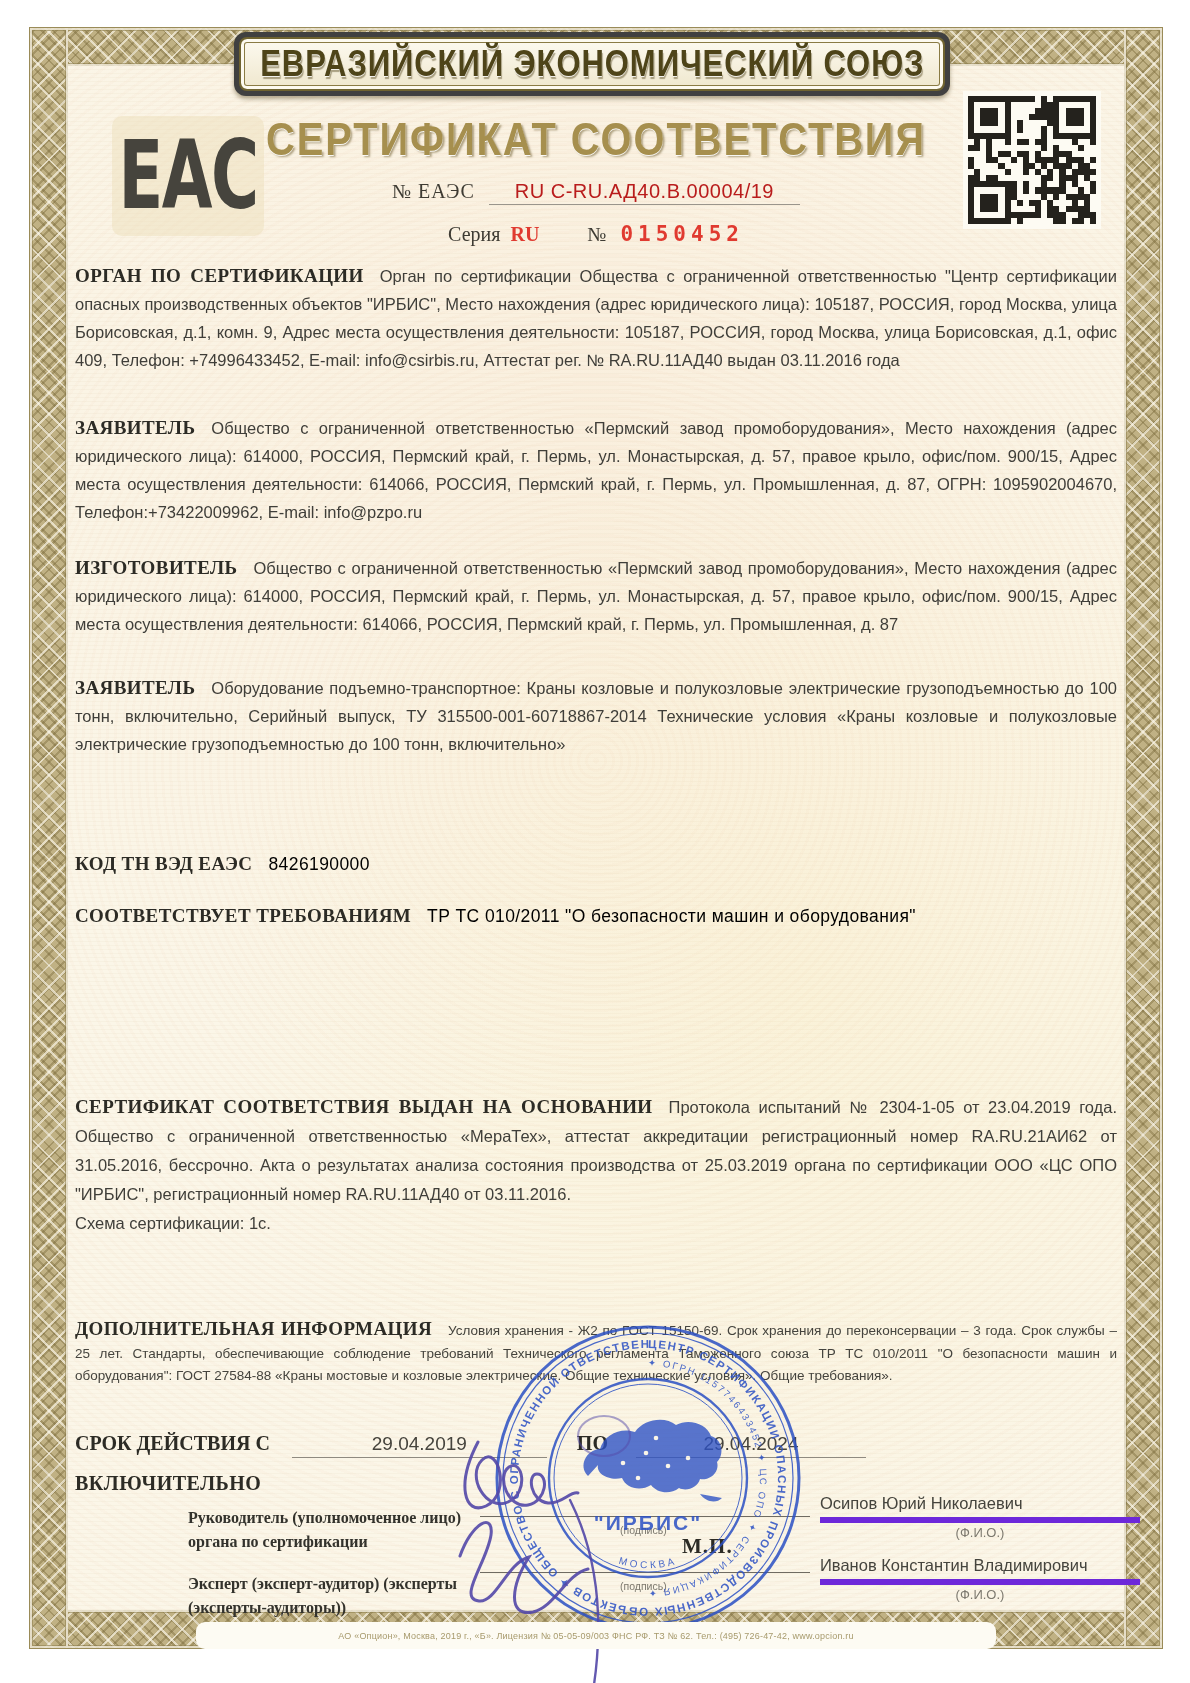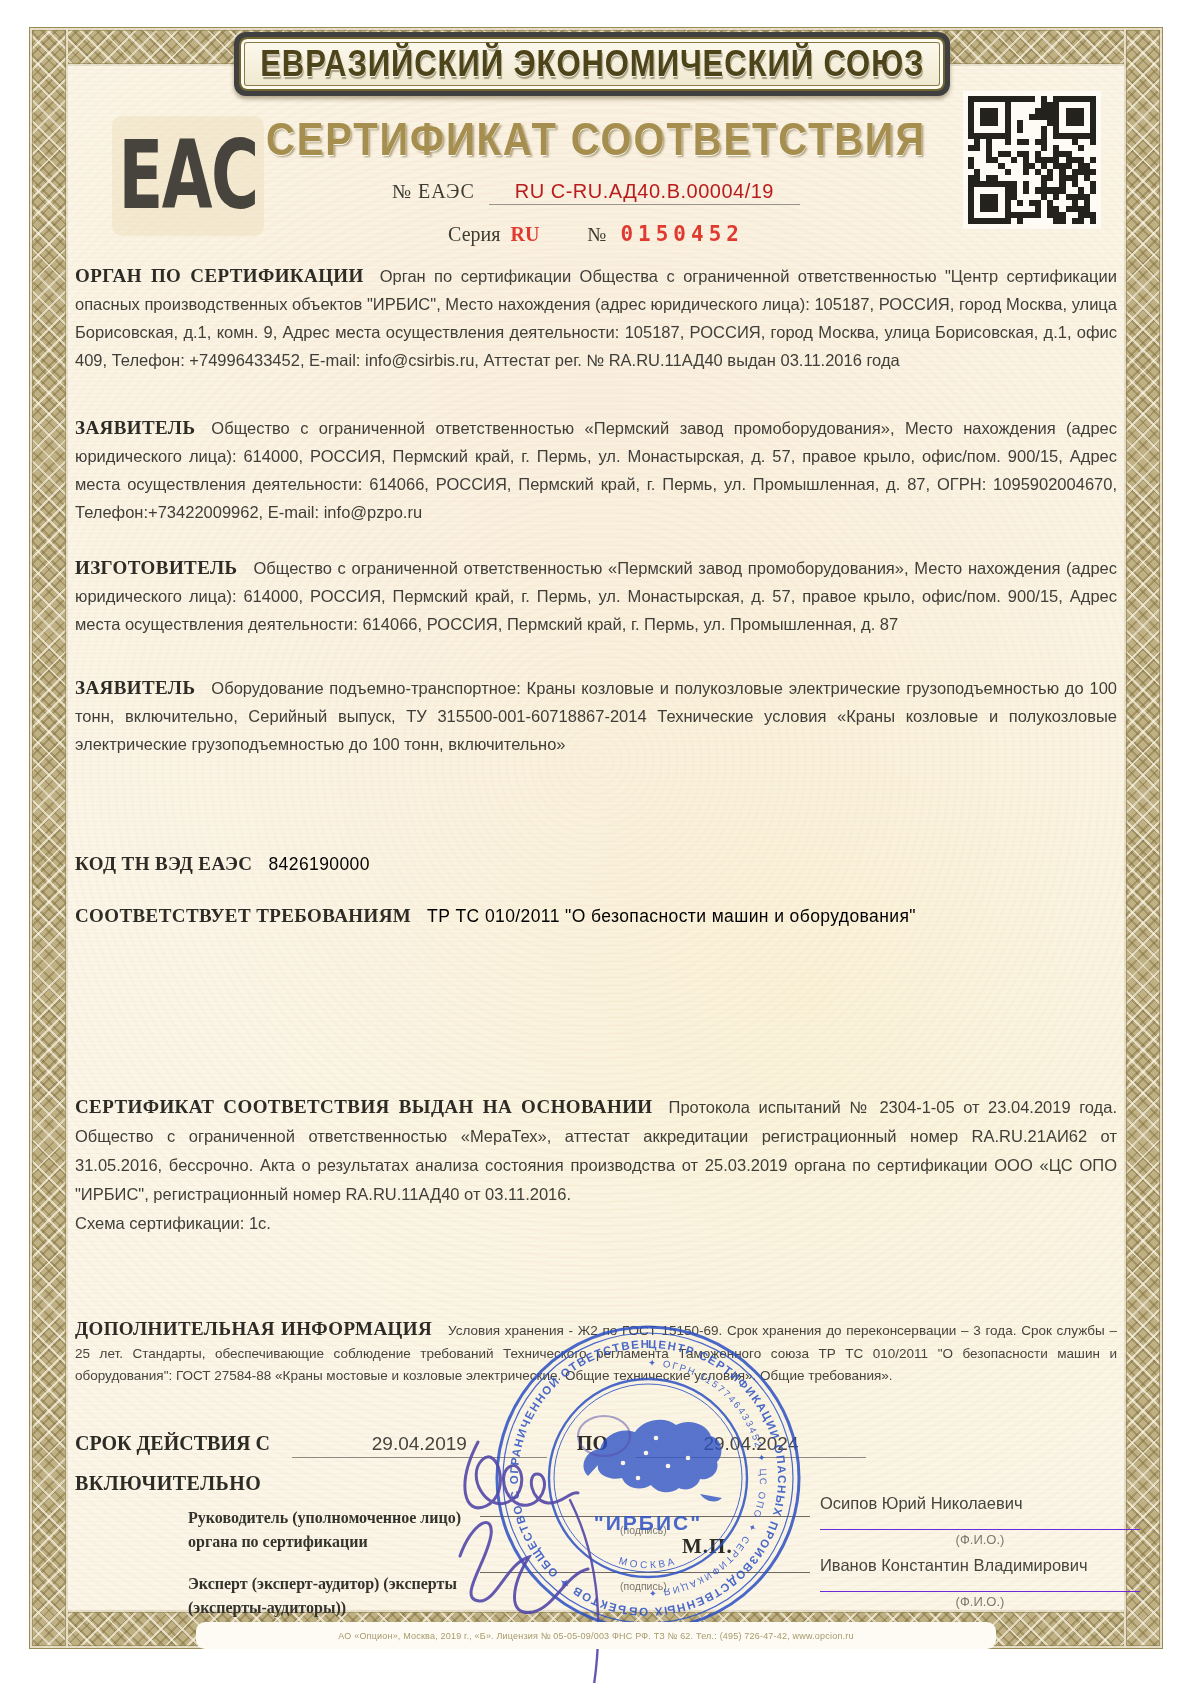--- a/index.html
+++ b/index.html
@@ -96,21 +96,21 @@
       font-weight:bold; font-size:16px; line-height:24px; color:#33322c; }
   .role-head   { top:1478px; }
   .role-expert { top:1544px; }
   .sig-line { position:absolute; width:330px; border-bottom:1px solid #6f6b62; text-align:center; }
   .sig-head   { left:450px; top:1488px; }
   .sig-expert { left:450px; top:1544px; }
   .cap2 { position:absolute; font-size:10.5px; color:#7c786e; }
   .cap-sig-head   { left:590px; top:1496px; }
   .cap-sig-expert { left:590px; top:1552px; }
   .fio { position:absolute; left:790px; width:320px; text-align:left; font-size:16.5px; color:#45443d; }
-  .fio .name { display:block; padding-bottom:16px; border-bottom:1px solid #6d28d9; }
+  .fio .name { display:block; padding-bottom:4px; border-bottom:6px solid #6d28d9; }
   .fio .cap { display:block; text-align:center; font-size:13px; color:#7c786e; padding-top:2px; }
   .fio-head   { top:1466px; }
   .fio-expert { top:1528px; }
   .mp { position:absolute; left:652px; top:1506px; font-family:"Liberation Serif",serif;
       font-weight:bold; font-size:21px; color:#2c2b25; letter-spacing:1px; }
 
   
   .stamp { position:absolute; left:458px; top:1290px; width:320px; height:320px; opacity:.85; }
   .sigs  { position:absolute; left:378px; top:1296px; width:360px; height:386px; pointer-events:none; }
 

